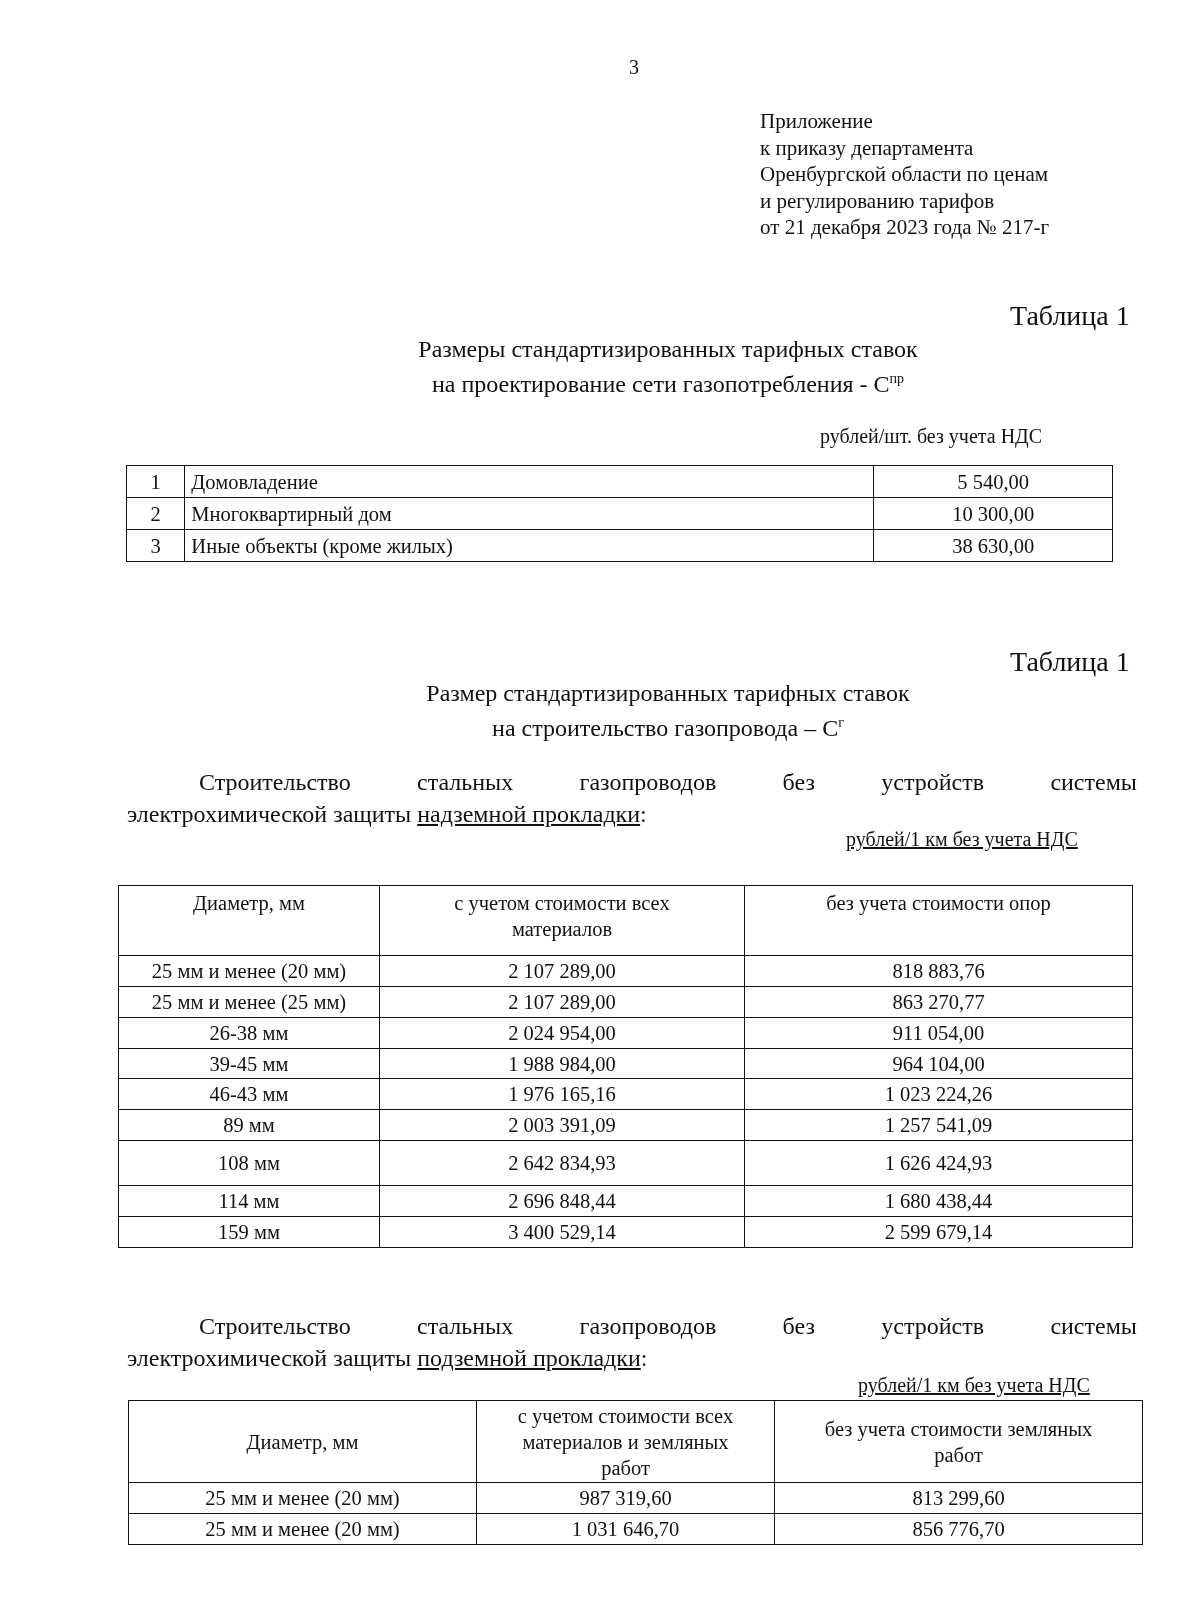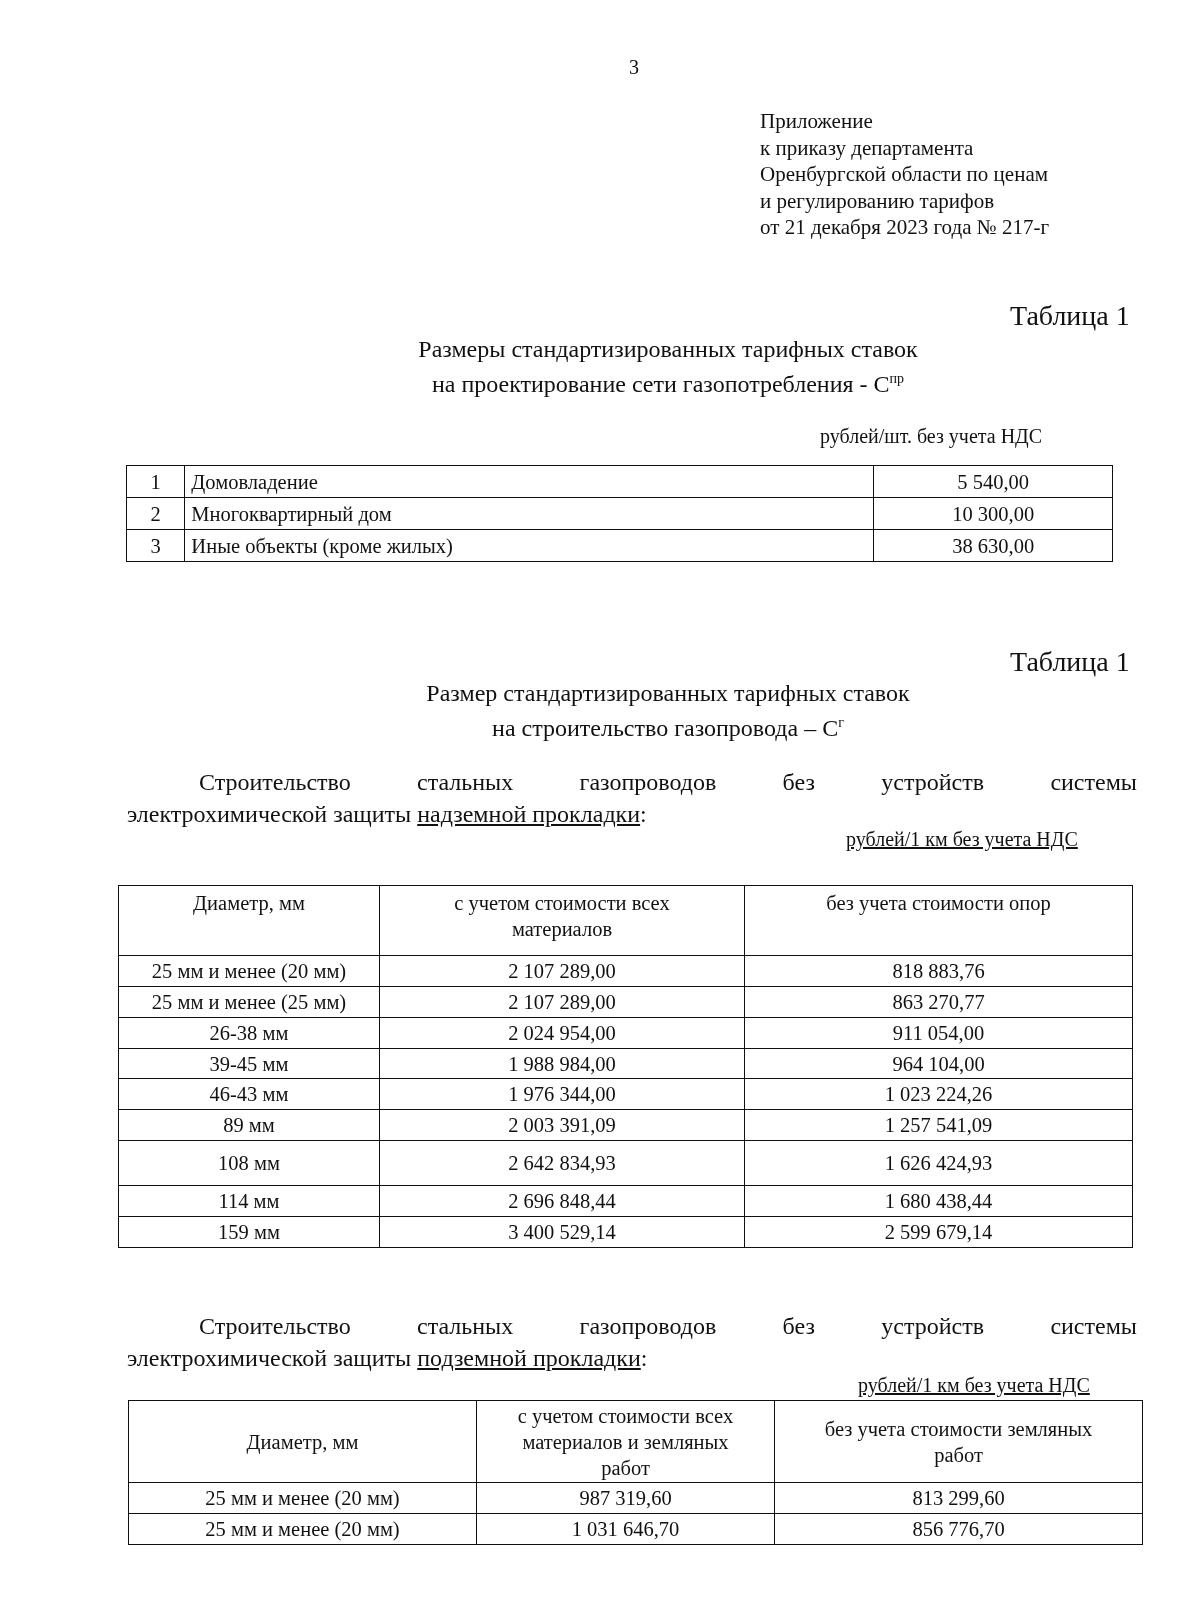--- a/index.html
+++ b/index.html
@@ -110,21 +110,21 @@
         <td>2 024 954,00</td>
         <td>911 054,00</td>
       </tr>
   <tr style="height:30px;">
         <td>39-45 мм</td>
         <td>1 988 984,00</td>
         <td>964 104,00</td>
       </tr>
   <tr style="height:31px;">
         <td>46-43 мм</td>
-        <td>1 976 344,00</td>
+        <td>1 976 165,16</td>
         <td>1 023 224,26</td>
       </tr>
   <tr style="height:31px;">
         <td>89 мм</td>
         <td>2 003 391,09</td>
         <td>1 257 541,09</td>
       </tr>
   <tr style="height:45px;">
         <td>108 мм</td>
         <td>2 642 834,93</td>

